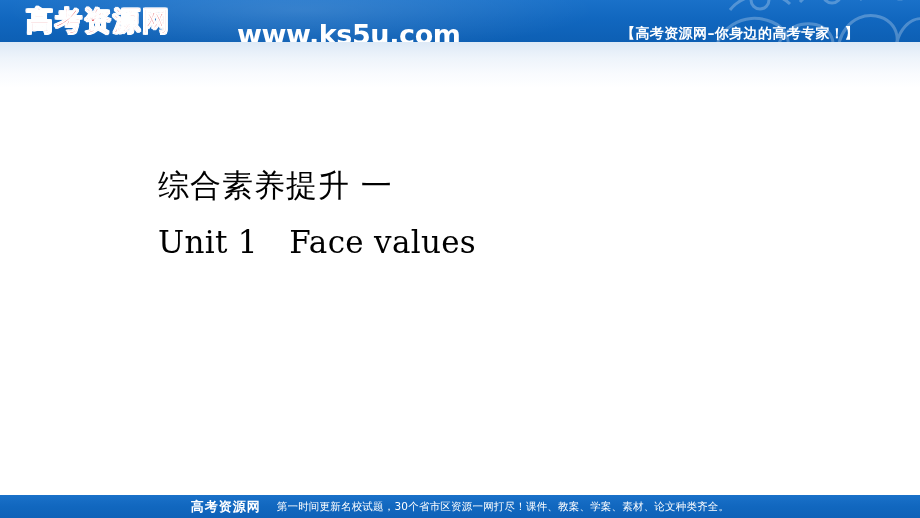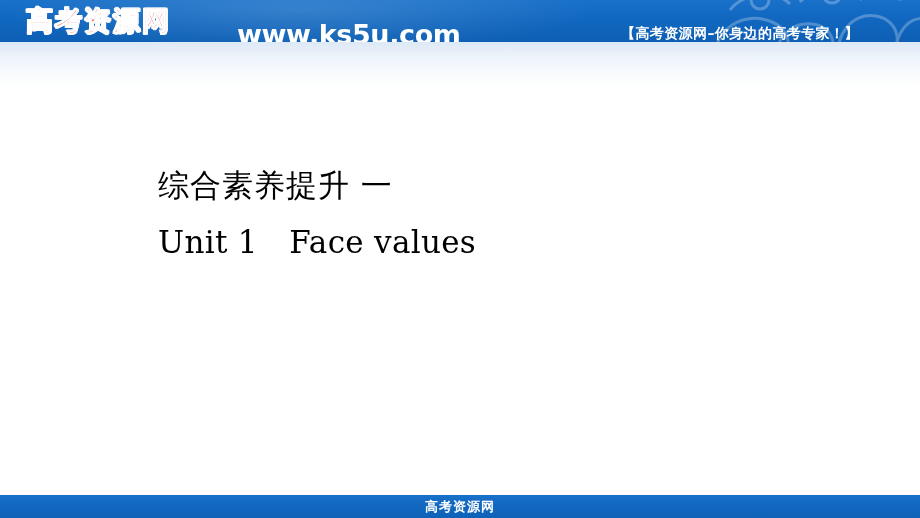--- a/index.html
+++ b/index.html
@@ -227,16 +227,17 @@
   <div class="body-area">
     <div class="title-block">
       <div class="title-cn">综合素养提升  一</div>
       <div class="title-en">Unit 1　Face values</div>
     </div>
   </div>
 
   <div class="footer-band">
     <div class="footer-inner">
       <span class="footer-logo">高考资源网</span>
+      <span class="footer-text">第一时间更新名校试题，30个省市区资源一网打尽！课件、教案、学案、素材、论文种类齐全。</span>
     </div>
   </div>
 
 </div>
 
 </body></html>

